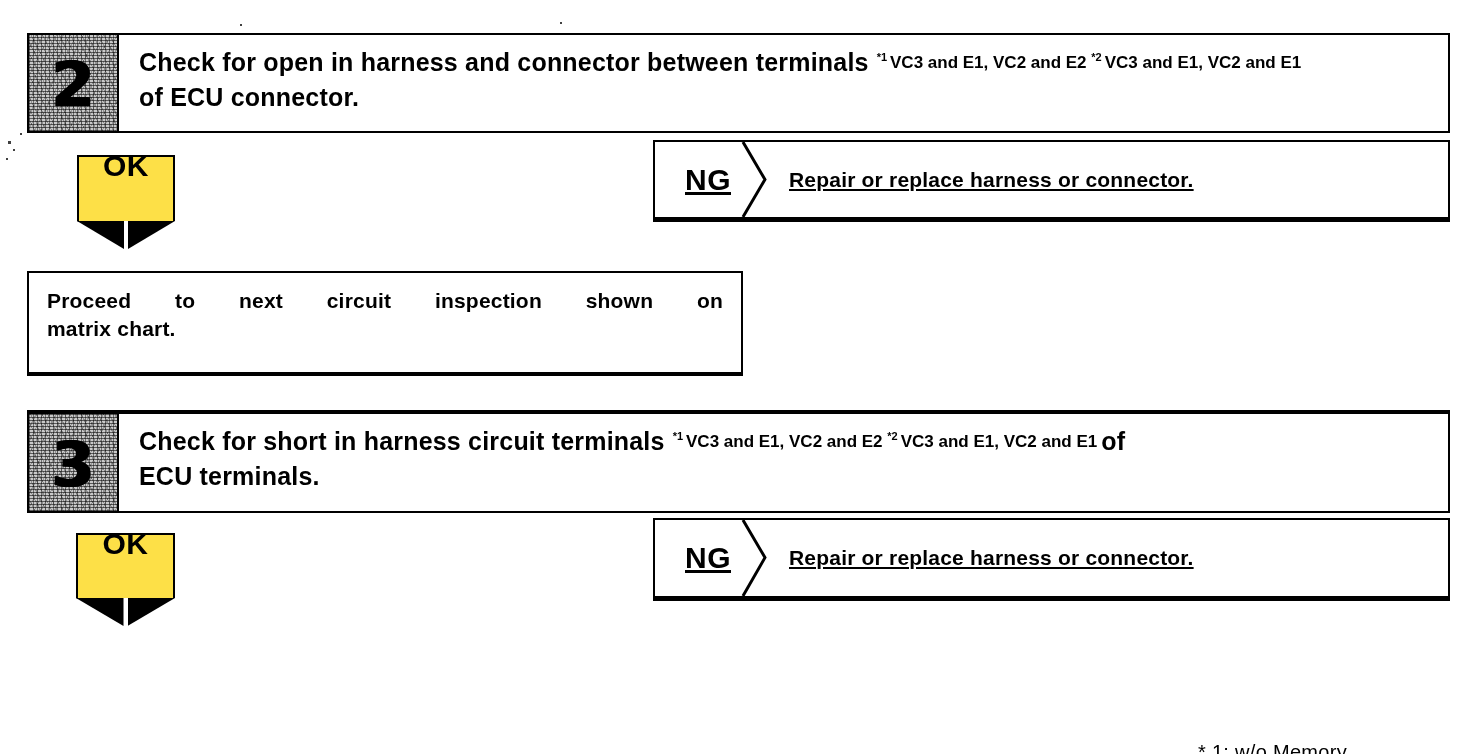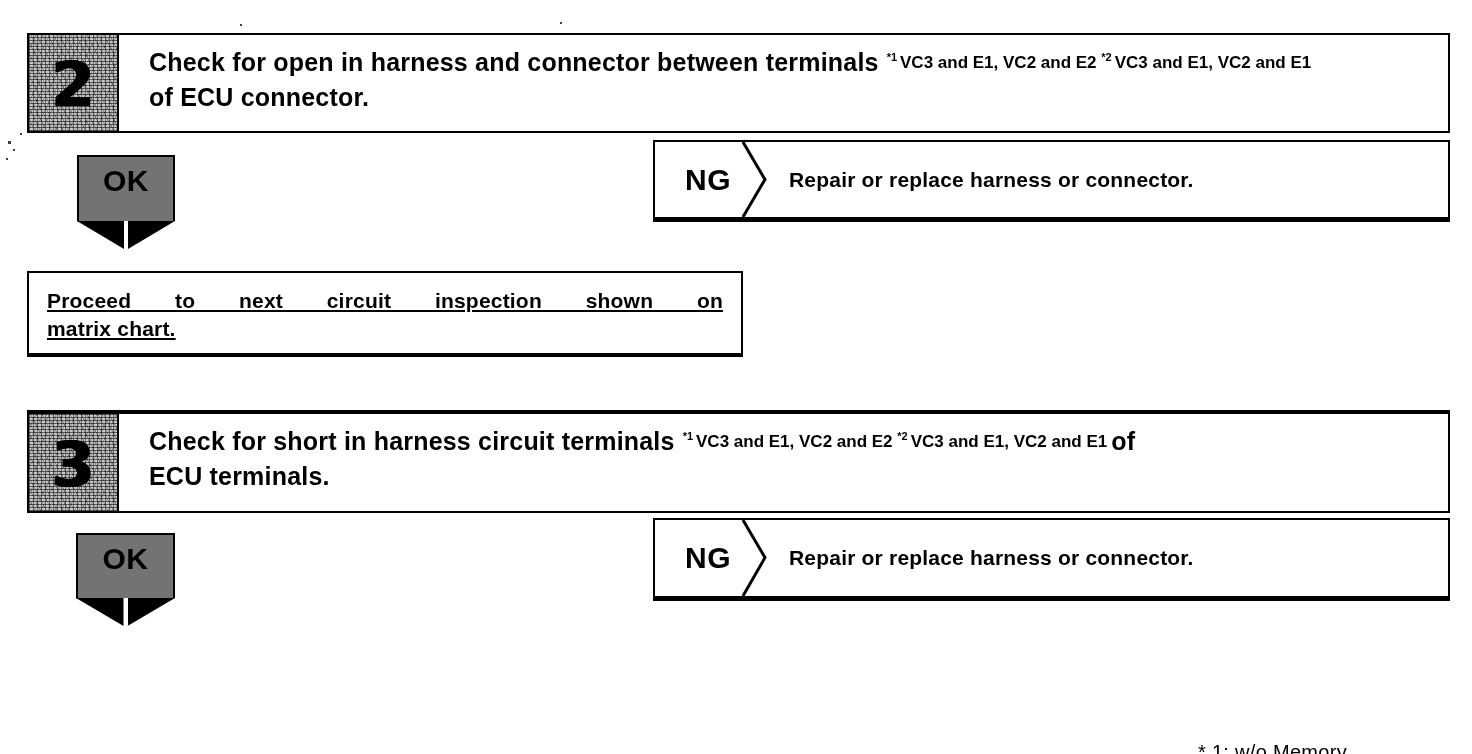--- a/index.html
+++ b/index.html
@@ -58,21 +58,21 @@
     font-family: "DejaVu Sans", sans-serif;
     color: #000;
     position: relative;
     top: 2px;
     text-shadow: 1px 0 0 #000, -1px 0 0 #000;
   }
 
   .step-body {
     flex: 1 1 auto;
     position: relative;
-    padding: 10px 8px 6px 30px;
+    padding: 10px 8px 6px 20px;
     box-sizing: border-box;
     border-radius: 19px;
   }
   .step-title {
     font-size: 25px;
     font-weight: bold;
     line-height: 1.38;
     letter-spacing: .2px;
     font-family: "Liberation Sans", sans-serif;
   }
@@ -94,25 +94,25 @@
     vertical-align: super;
     line-height: 0;
     margin-right: 3px;
   }
   .note-star { letter-spacing: 0; }
 
   
   .ok-arrow {
     position: absolute;
     box-sizing: border-box;
-    background: #737373;
+    background: #fde047;
     border: 2px solid #000;
     border-bottom: none;
     display: flex;
-    align-items: center;
+    align-items: flex-start;
     justify-content: center;
   }
   .ok-arrow .ok-label {
     font-size: 30px;
     font-weight: bold;
     letter-spacing: .5px;
     position: relative;
     top: -8px;
   }
   .ok-arrow::after,
@@ -139,20 +139,21 @@
 
   
   .ng-box {
     position: absolute;
     box-sizing: border-box;
     border: 2px solid #000;
     border-bottom-width: 5px;
     background: #fff;
     display: flex;
     align-items: center;
+    text-decoration: underline;
   }
   .ng-label {
     flex: 0 0 auto;
     font-size: 30px;
     font-weight: bold;
     letter-spacing: .5px;
     padding-left: 30px;
     padding-right: 6px;
   }
   .ng-chevron {
@@ -241,21 +242,21 @@
   <div class="ng-box" style="left:653px; top:140px; width:797px; height:82px;">
     <span class="ng-label">NG</span>
     <span class="ng-chevron">
       <svg viewBox="0 0 34 82" preserveAspectRatio="none" aria-hidden="true">
         <polyline points="6,0 28,41 6,82" fill="none" stroke="#000" stroke-width="3"></polyline>
       </svg>
     </span>
     <span class="ng-text">Repair or replace harness or connector.</span>
   </div>
 
-  <div class="result-box" style="left:27px; top:271px; width:716px; height:86px;text-decoration:underline;">
+  <div class="result-box" style="left:27px; top:271px; width:716px; height:105px;">
     <div class="result-text justify">
       <span class="ln1">Proceed to next circuit inspection shown on</span>
       <span>matrix chart.</span>
     </div>
   </div>
 
   <div class="step-block thick-top" style="left:27px; top:410px; width:1423px; height:103px;">
     <div class="step-number-cell">
       <span class="step-number">3</span>
     </div>

